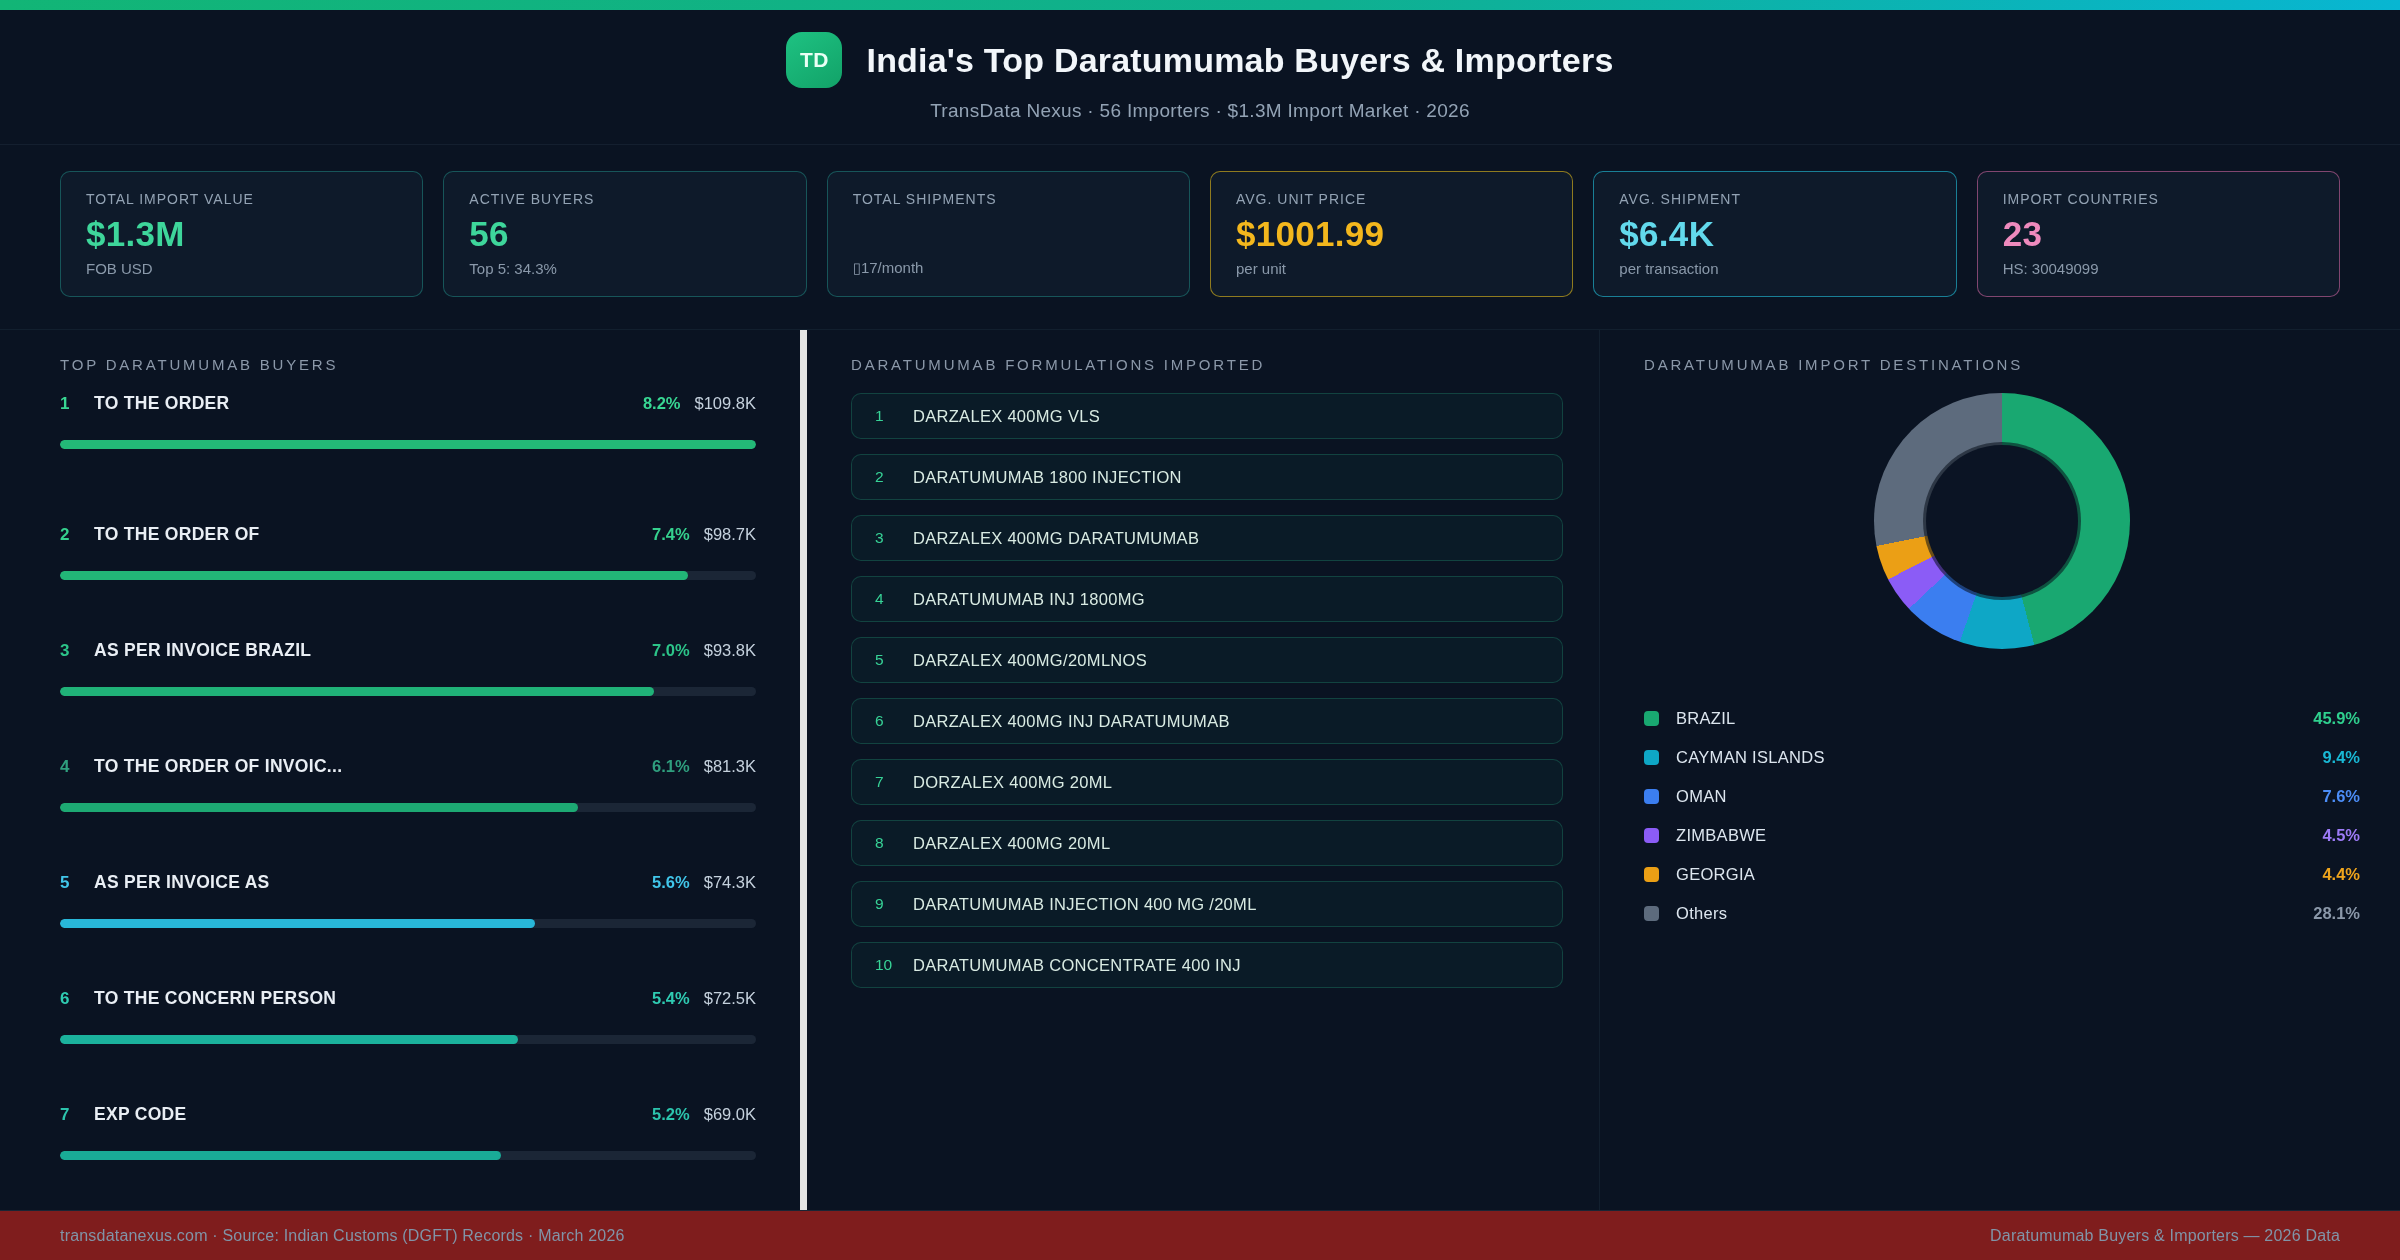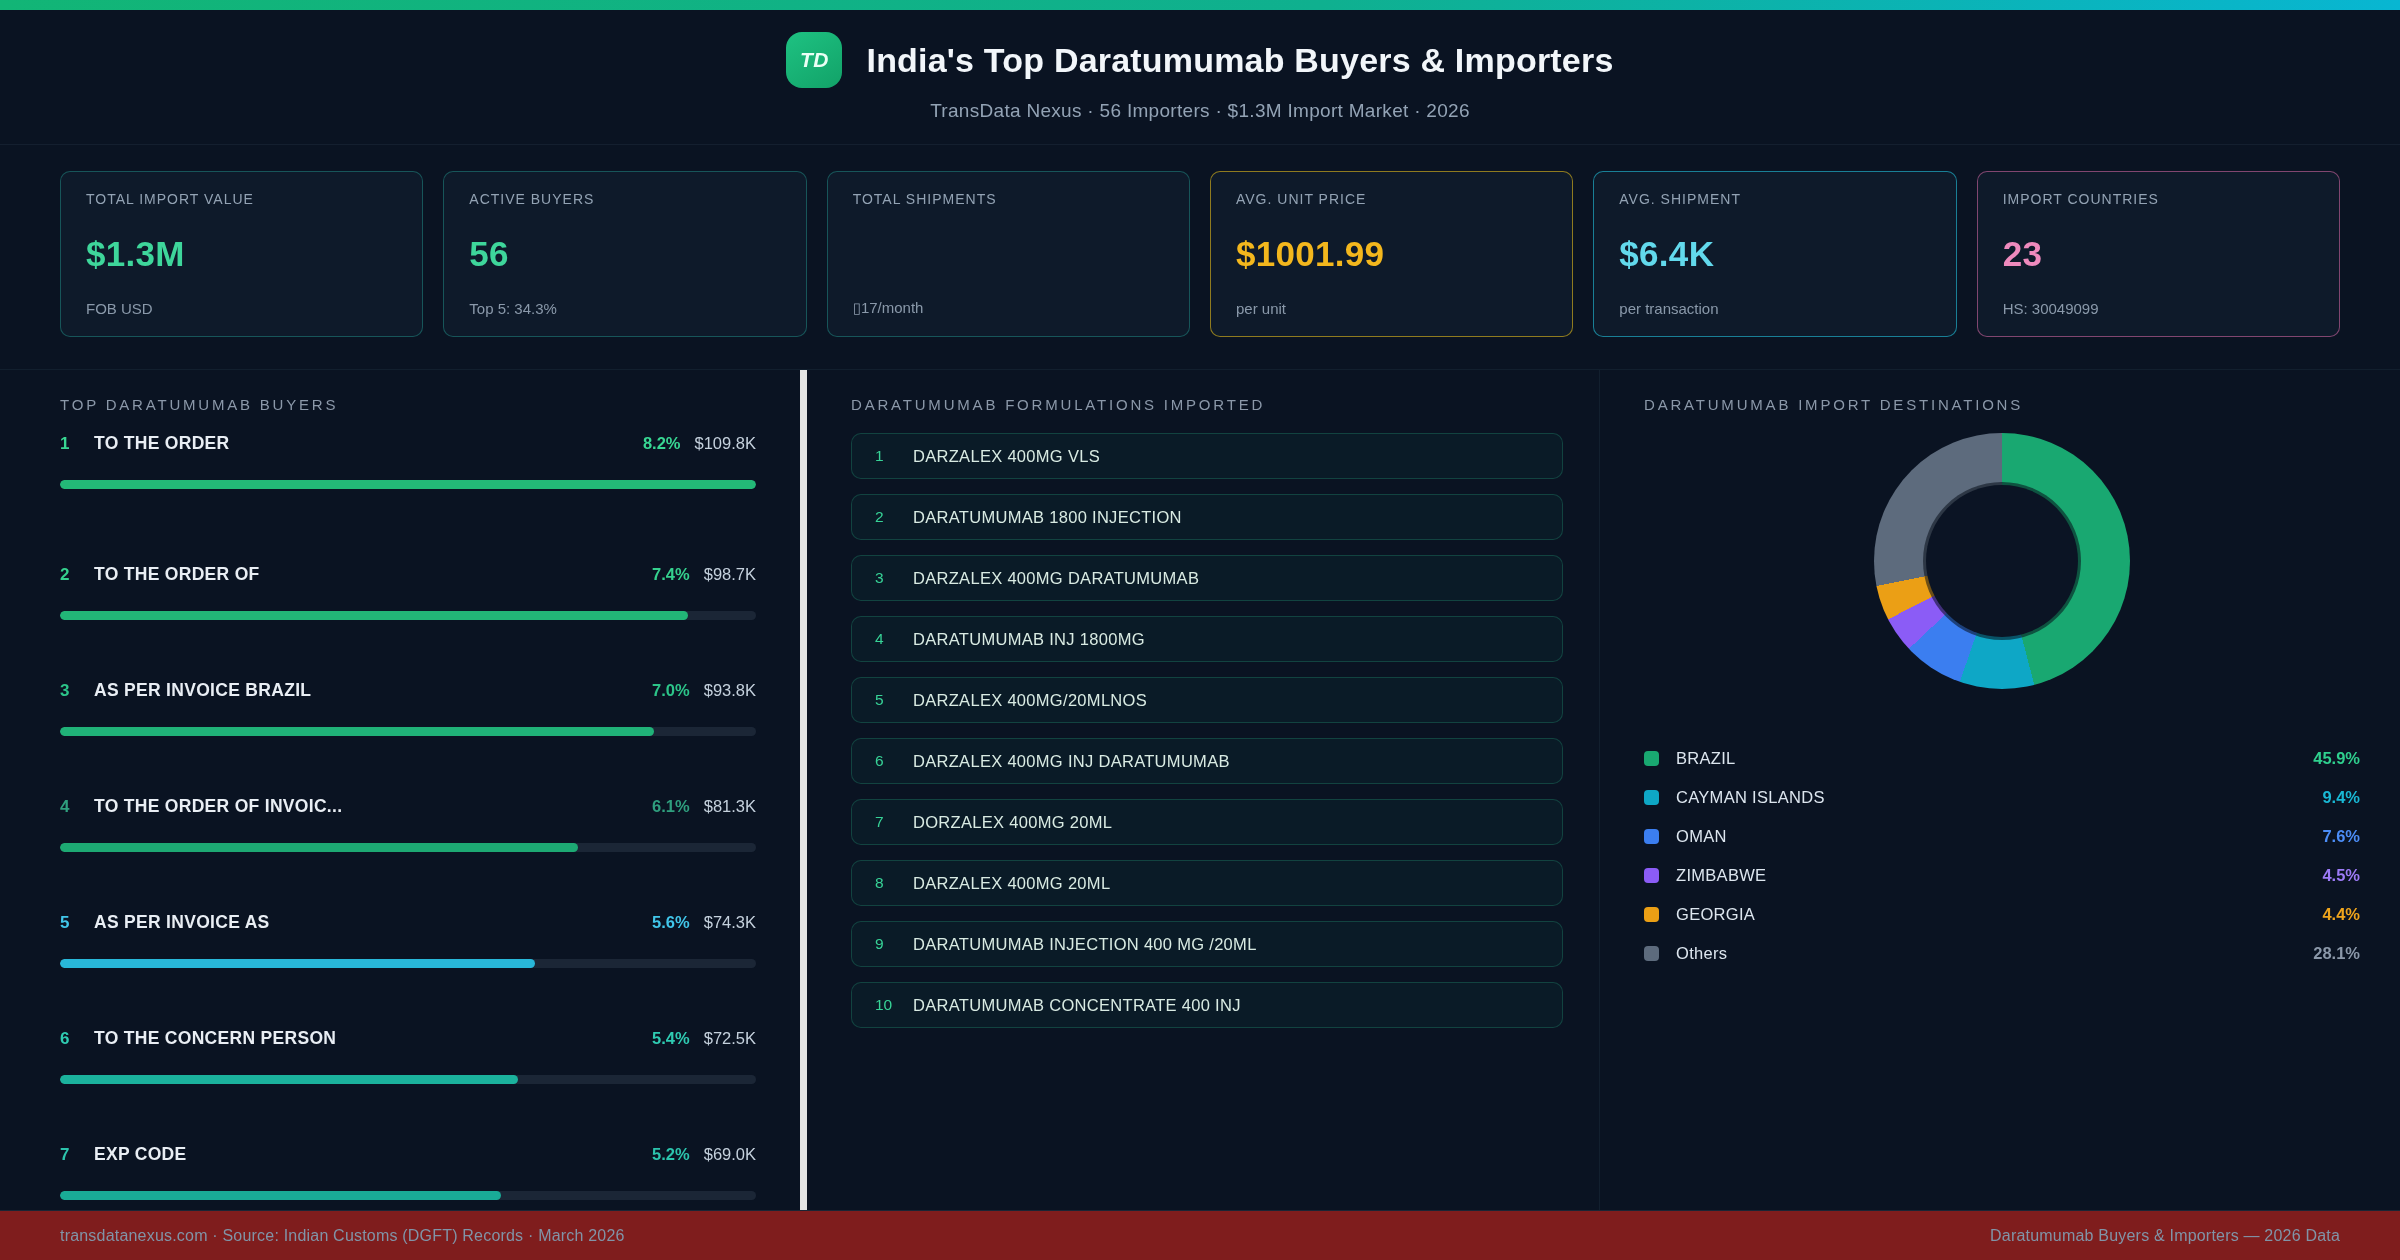--- a/index.html
+++ b/index.html
@@ -14,29 +14,29 @@
   
   .topbar { height:10px; background:linear-gradient(90deg,#12b576 0%,#0fb08f 55%,#08b6d2 100%); flex:0 0 auto; }
 
   
   .header { height:135px; border-bottom:1px solid #141f2f; display:flex; flex-direction:column; align-items:center; justify-content:center; flex:0 0 auto; }
   .header-row { display:flex; align-items:center; gap:24px; }
   .badge {
     width:56px; height:56px; border-radius:16px;
     background:linear-gradient(145deg,#1ec282,#12a268);
     display:flex; align-items:center; justify-content:center;
-    color:#eafff5; font-size:21px; font-weight:700; letter-spacing:.5px;font-style:italic;
+    color:#eafff5; font-size:21px; font-weight:700; letter-spacing:.5px;
   }
   .title { color:#f2f6fa; font-size:34px; font-weight:700; letter-spacing:.2px; }
   .subtitle { margin-top:12px; color:#93a3b5; font-size:19px; letter-spacing:.3px; }
 
   
   .stats { display:flex; gap:20px; padding:26px 60px 0; flex:0 0 auto; }
   .stat-card {
-    flex:1; height:166px; background:#0e1a2a;
+    flex:1; height:126px; background:#0e1a2a;
     border:1px solid rgba(45,212,191,0.32); border-radius:10px;
     padding:19px 25px; display:flex; flex-direction:column; justify-content:space-between;
   }
   .stat-label { color:#93a3b4; font-size:14px; letter-spacing:1px; }
   .stat-value { font-size:35px; font-weight:700; letter-spacing:.3px; }
   .stat-sub { color:#8a99aa; font-size:15px; }
 
   
   .main { display:flex; border-top:1px solid #121f2e; margin-top:32px; flex:1 1 auto; min-height:0; }
   .col { padding:26px 40px; }

